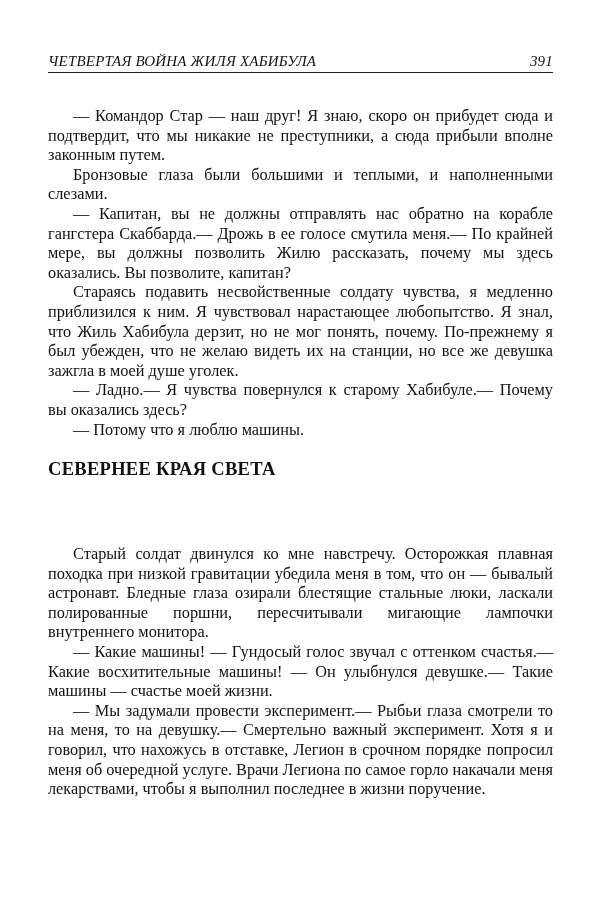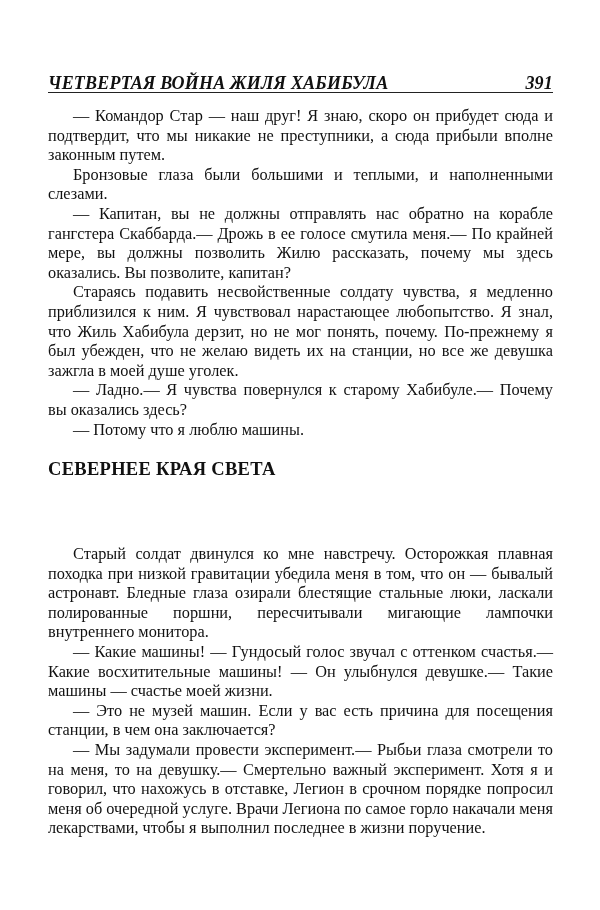--- a/index.html
+++ b/index.html
@@ -1,22 +1,22 @@
 <!DOCTYPE html>
 <html><head>
   <meta charset="utf-8">
   <style>
     html, body { margin: 0; padding: 0; background: #ffffff; }
     body { width: 600px; height: 910px; position: relative; overflow: hidden; color: #111; }
     .page { position: absolute; left: 48px; top: 0; width: 505px; }
     .running-head {
       position: absolute; top: 50px; left: 0; width: 505px; height: 22px;
       border-bottom: 1.5px solid #222;
-      font-family: "Liberation Serif", serif; font-style: italic; font-weight: bold;
-      font-size: 18px; letter-spacing: 0.2px; margin-top: 20px;
+      font-family: "Liberation Serif", serif; font-style: italic; font-weight: normal;
+      font-size: 15px; letter-spacing: 0.2px;
     }
     .running-head .title { position: absolute; left: 0; top: 3px; }
     .running-head .pageno { position: absolute; right: 0; top: 3px; text-align: right; }
     .body-text {
       font-family: "Liberation Serif", serif; font-size: 16.3px; line-height: 19.6px;
       text-align: justify; hyphens: manual; margin-top: 12px;
     }
     .body-text p { margin: 0; text-indent: 25px; }
     .block1 { position: absolute; top: 94px; left: 0; width: 505px; }
     .chapter-title {
@@ -41,16 +41,15 @@
     <p>Стараясь подавить несвойственные солдату чувства, я медленно приблизился к ним. Я чувствовал нарастающее любопытство. Я знал, что Жиль Хабибула дерзит, но не мог понять, почему. По-прежнему я был убежден, что не желаю видеть их на станции, но все же девушка зажгла в моей душе уголек.</p>
     <p>— Ладно.— Я чувства повернулся к старому Хабибуле.— Почему вы оказались здесь?</p>
     <p>— Потому что я люблю машины.</p>
   </div>
 
   <div class="chapter-title">СЕВЕРНЕЕ КРАЯ СВЕТА</div>
 
   <div class="body-text block2">
     <p>Старый солдат двинулся ко мне навстречу. Осторожкая плавная походка при низкой гравитации убедила меня в том, что он — бывалый астронавт. Бледные глаза озирали блестящие стальные люки, ласкали полированные поршни, пересчитывали мигающие лампочки внутреннего монитора.</p>
     <p>— Какие машины! — Гундосый голос звучал с оттенком счастья.— Какие восхитительные машины! — Он улыбнулся девушке.— Такие машины — счастье моей жизни.</p>
-    <p>— Это не музей машин. Если у вас есть причина для посещения станции, в чем она заключается?</p>
     <p>— Мы задумали провести эксперимент.— Рыбьи глаза смотрели то на меня, то на девушку.— Смертельно важный эксперимент. Хотя я и говорил, что нахожусь в отставке, Легион в срочном порядке попросил меня об очередной услуге. Врачи Легиона по самое горло накачали меня лекарствами, чтобы я выполнил последнее в жизни поручение.</p>
   </div>
 </div>
 
 </body></html>

